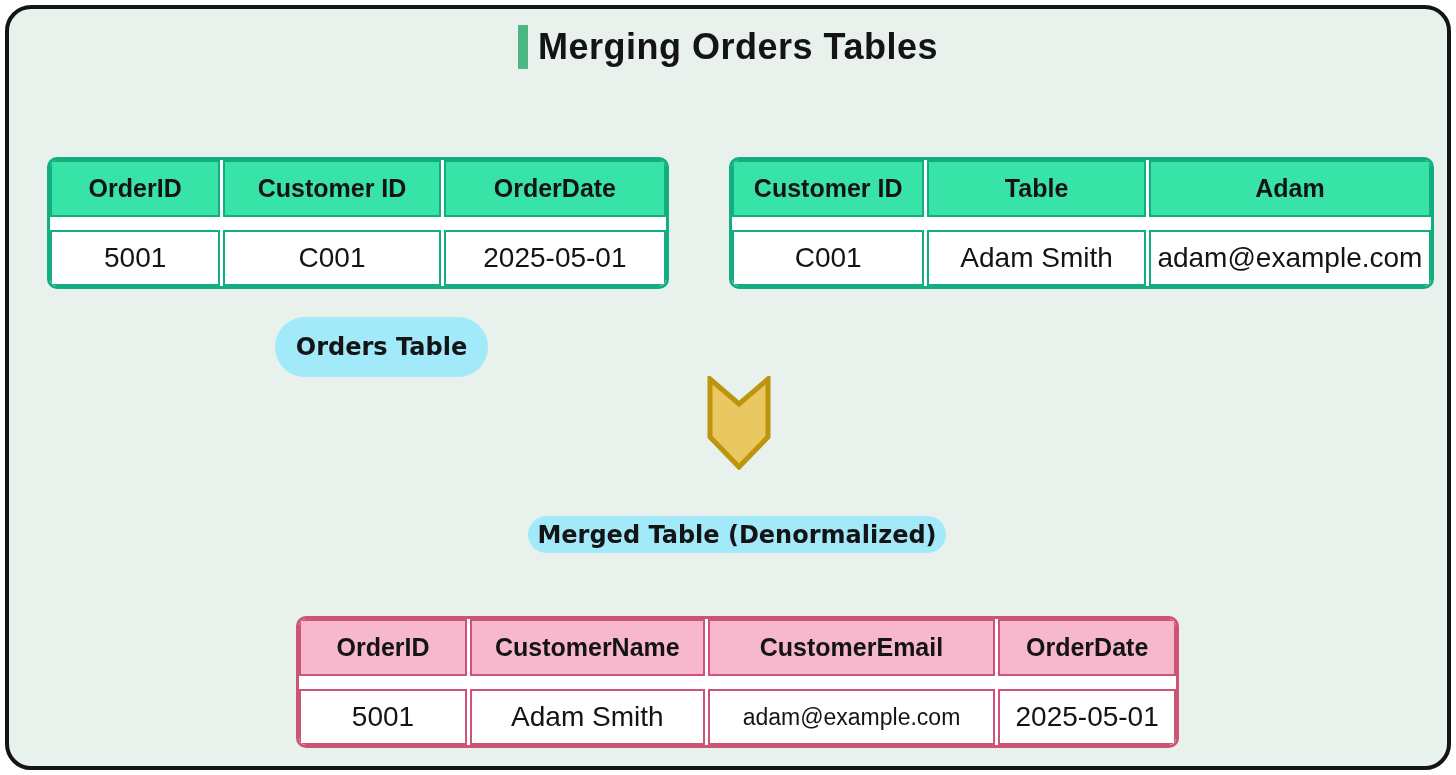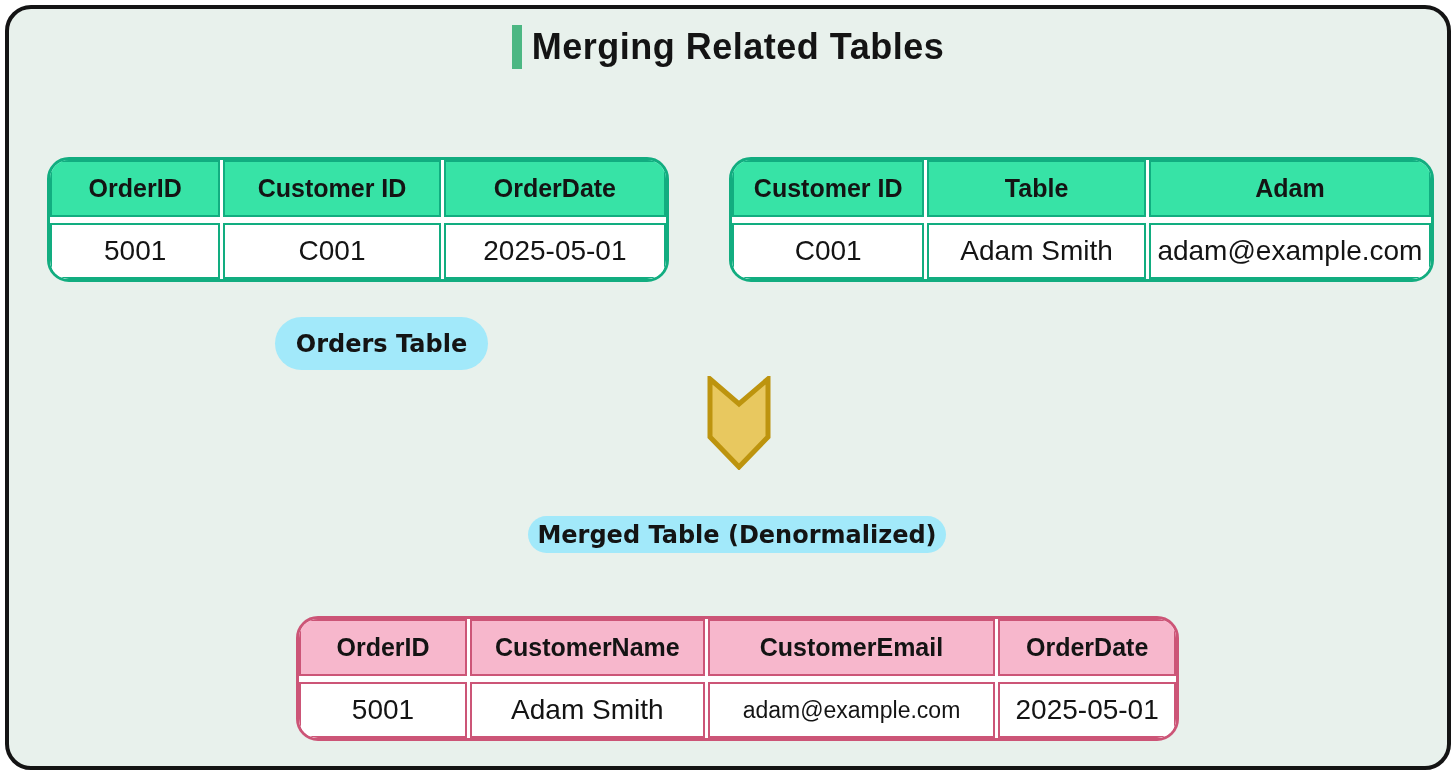--- a/index.html
+++ b/index.html
@@ -35,23 +35,23 @@
   .accent-bar{
     width:10px;height:44px;background:var(--title-accent);
     display:inline-block;
   }
   .page-title{
     font-size:36px;font-weight:bold;letter-spacing:0.5px;
   }
   
   .tbl{
     position:absolute;
-    border-radius:22px;
+    border-radius:10px;
     background:#ffffff;
-    display:flex;flex-direction:column;gap:6px;
+    display:flex;flex-direction:column;gap:13px;
     overflow:hidden;
   }
   .tbl .row{display:flex;gap:3px;}
   .tbl .cell{
     display:flex;align-items:center;justify-content:center;
     background:#ffffff;
   }
   .tbl .hcell{font-weight:bold;font-size:25px;height:57px;}
   .tbl .bcell{font-size:28px;height:56px;}
   .tbl.green{border:3px solid var(--green-table-border);}
@@ -70,21 +70,21 @@
   .tbl.customers .c1{flex:222 0 0;}
   .tbl.customers .c2{flex:288 0 0;}
   .tbl.merged{left:287px;top:607px;width:883px;}
   .tbl.merged .c0{flex:170 0 0;}
   .tbl.merged .c1{flex:239 0 0;}
   .tbl.merged .c2{flex:294 0 0;}
   .tbl.merged .c3{flex:180 0 0;}
   .tbl.merged .bcell.c2{font-size:23px;}
   
   .pill{
-    position:absolute;height:53px;
+    position:absolute;height:60px;
     background:var(--label-pill);
     border-radius:999px;
     display:flex;align-items:center;justify-content:center;
     font-size:24px;font-weight:bold;
     font-family:"DejaVu Sans","Liberation Sans",sans-serif;
     white-space:nowrap;
   }
   .pill.orders-label{left:266px;top:308px;width:213px;}
   .pill.customers-label{left:945px;top:308px;width:258px;}
   .pill.merged-label{left:519px;top:507px;width:418px;height:37px;}
@@ -94,21 +94,21 @@
   }
   .arrow svg{width:100%;height:100%;display:block;}
 </style>
 </head>
 <body>
 
 <div class="canvas">
 
   <div class="title-row">
     <span class="accent-bar"></span>
-    <h1 class="page-title">Merging Related Tables</h1>
+    <h1 class="page-title">Merging Orders Tables</h1>
   </div>
 
   <div class="tbl green orders">
     <div class="row">
       <div class="cell hcell c0">OrderID</div>
       <div class="cell hcell c1">Customer ID</div>
       <div class="cell hcell c2">OrderDate</div>
     </div>
     <div class="row">
       <div class="cell bcell c0">5001</div>

